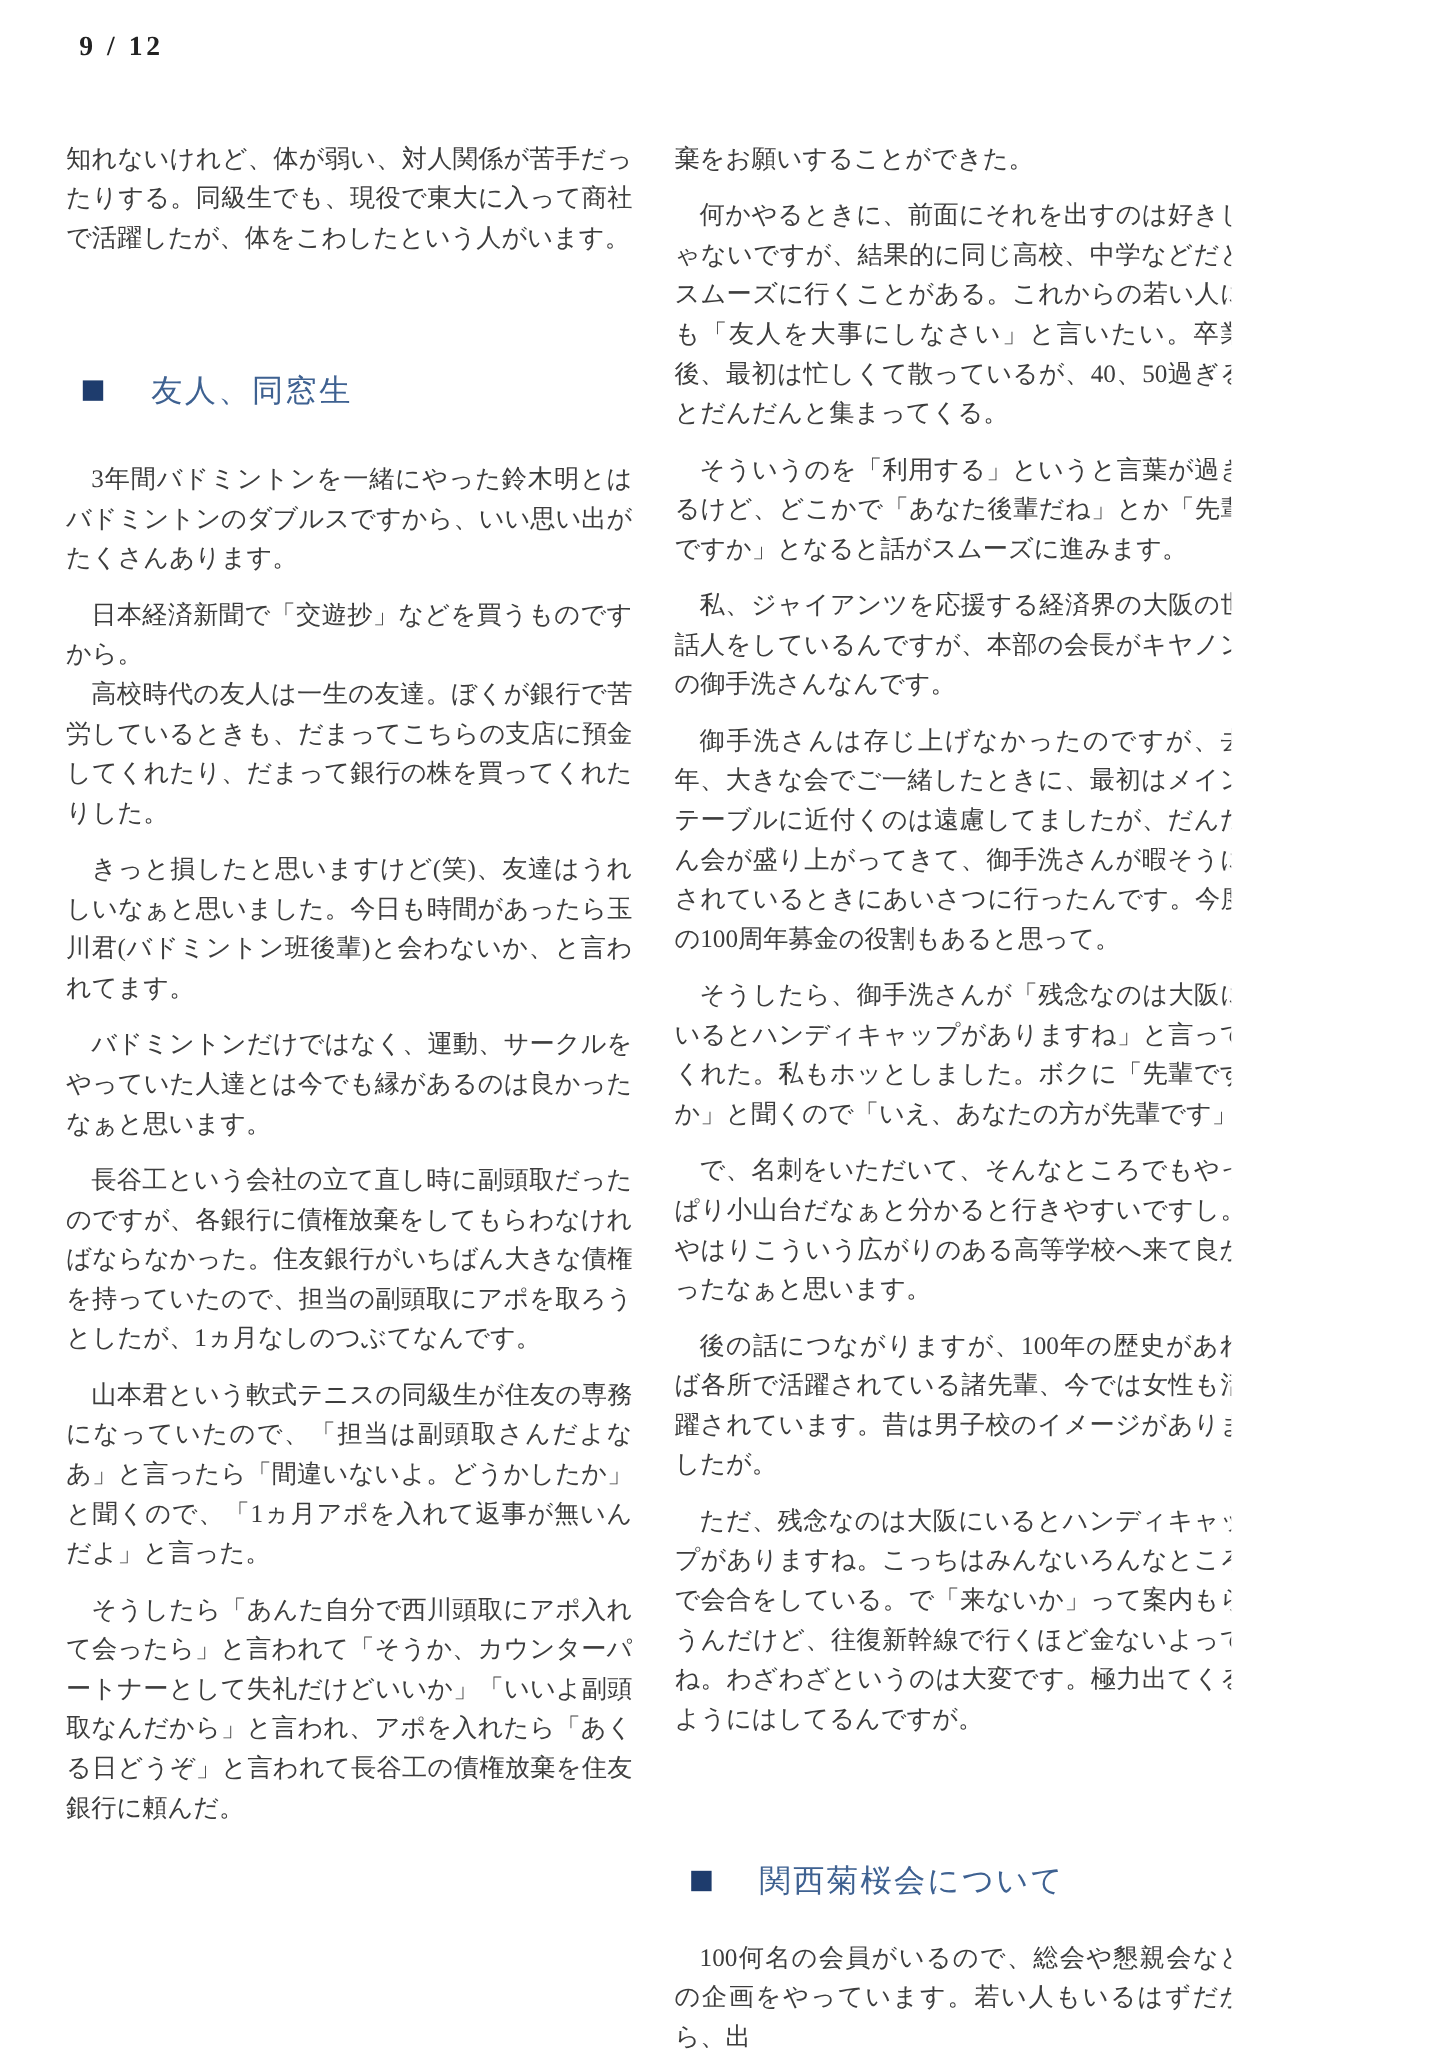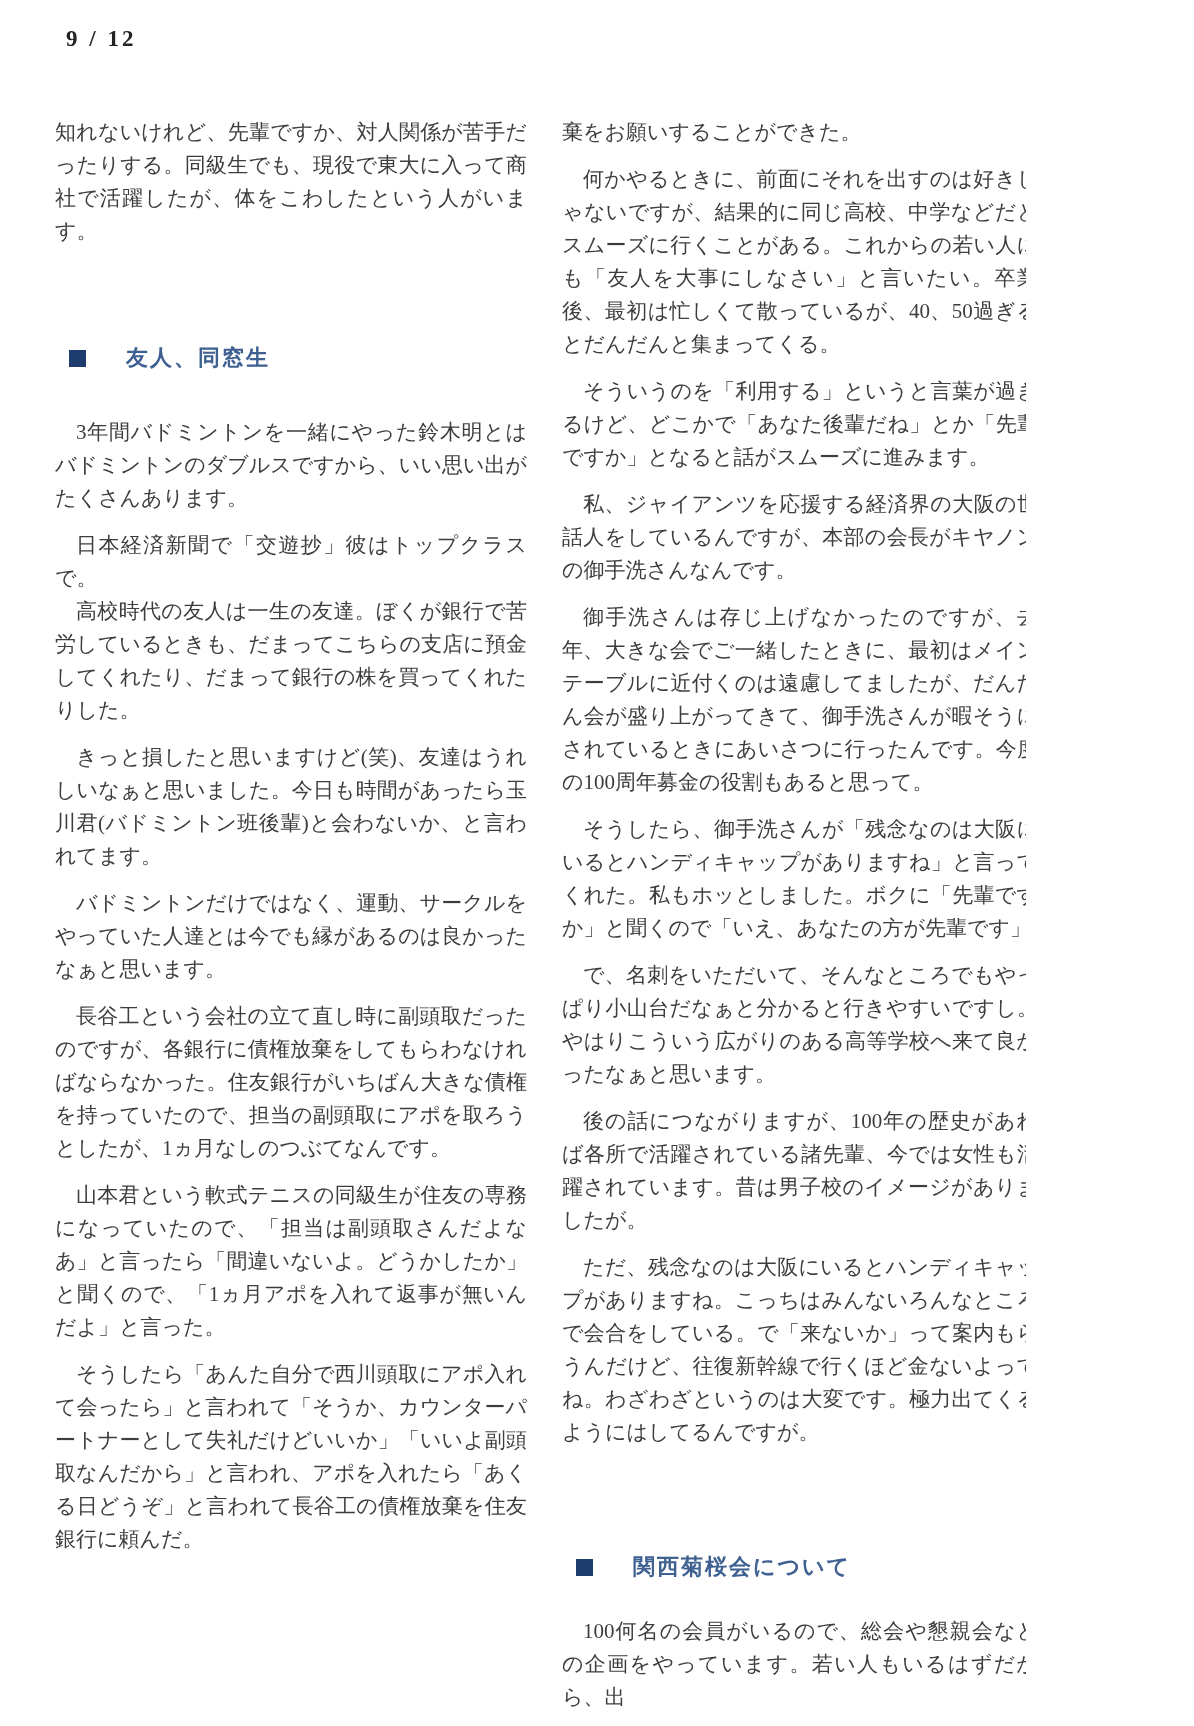--- a/index.html
+++ b/index.html
@@ -47,22 +47,22 @@
   }
   .para.no-indent { text-indent: 0; }
   .para.tight { margin-bottom: 0; }
   .para.last { margin-bottom: 0; }
   .section-heading {
     display: flex;
     align-items: center;
     margin: 92px 0 40px 0;
     padding-left: 14px;
     font-family: "Liberation Sans", "DejaVu Sans", sans-serif;
-    font-size: 22px;
-    font-weight: bold;
+    font-size: 26px;
+    font-weight: normal;
     letter-spacing: 2px;
     color: var(--heading-text);
     line-height: 36px;
   }
   .section-heading.kansai { margin-top: 100px; margin-bottom: 30px; text-align: right; }
   .bullet-square {
     display: inline-block;
     width: 17px;
     height: 17px;
     background: var(--heading-bullet);
@@ -71,29 +71,29 @@
   }
 </style>
 </head>
 <body>
 
 <div class="page">
 
   <div class="page-number">9 / 12</div>
 
   <div class="col col-left">
-    <p class="para no-indent">知れないけれど、先輩ですか、対人関係が苦手だったりする。同級生でも、現役で東大に入って商社で活躍したが、体をこわしたという人がいます。</p>
+    <p class="para no-indent">知れないけれど、体が弱い、対人関係が苦手だったりする。同級生でも、現役で東大に入って商社で活躍したが、体をこわしたという人がいます。</p>
 
     <h2 class="section-heading">
       <span class="bullet-square"></span>
       <span>友人、同窓生</span>
     </h2>
 
     <p class="para">3年間バドミントンを一緒にやった鈴木明とはバドミントンのダブルスですから、いい思い出がたくさんあります。</p>
-    <p class="para tight">日本経済新聞で「交遊抄」彼はトップクラスで。</p>
+    <p class="para tight">日本経済新聞で「交遊抄」などを買うものですから。</p>
     <p class="para">高校時代の友人は一生の友達。ぼくが銀行で苦労しているときも、だまってこちらの支店に預金してくれたり、だまって銀行の株を買ってくれたりした。</p>
     <p class="para">きっと損したと思いますけど(笑)、友達はうれしいなぁと思いました。今日も時間があったら玉川君(バドミントン班後輩)と会わないか、と言われてます。</p>
     <p class="para">バドミントンだけではなく、運動、サークルをやっていた人達とは今でも縁があるのは良かったなぁと思います。</p>
     <p class="para">長谷工という会社の立て直し時に副頭取だったのですが、各銀行に債権放棄をしてもらわなければならなかった。住友銀行がいちばん大きな債権を持っていたので、担当の副頭取にアポを取ろうとしたが、1ヵ月なしのつぶてなんです。</p>
     <p class="para">山本君という軟式テニスの同級生が住友の専務になっていたので、「担当は副頭取さんだよなあ」と言ったら「間違いないよ。どうかしたか」と聞くので、「1ヵ月アポを入れて返事が無いんだよ」と言った。</p>
     <p class="para">そうしたら「あんた自分で西川頭取にアポ入れて会ったら」と言われて「そうか、カウンターパートナーとして失礼だけどいいか」「いいよ副頭取なんだから」と言われ、アポを入れたら「あくる日どうぞ」と言われて長谷工の債権放棄を住友銀行に頼んだ。</p>
 
   </div>
 
   <div class="col col-right">

